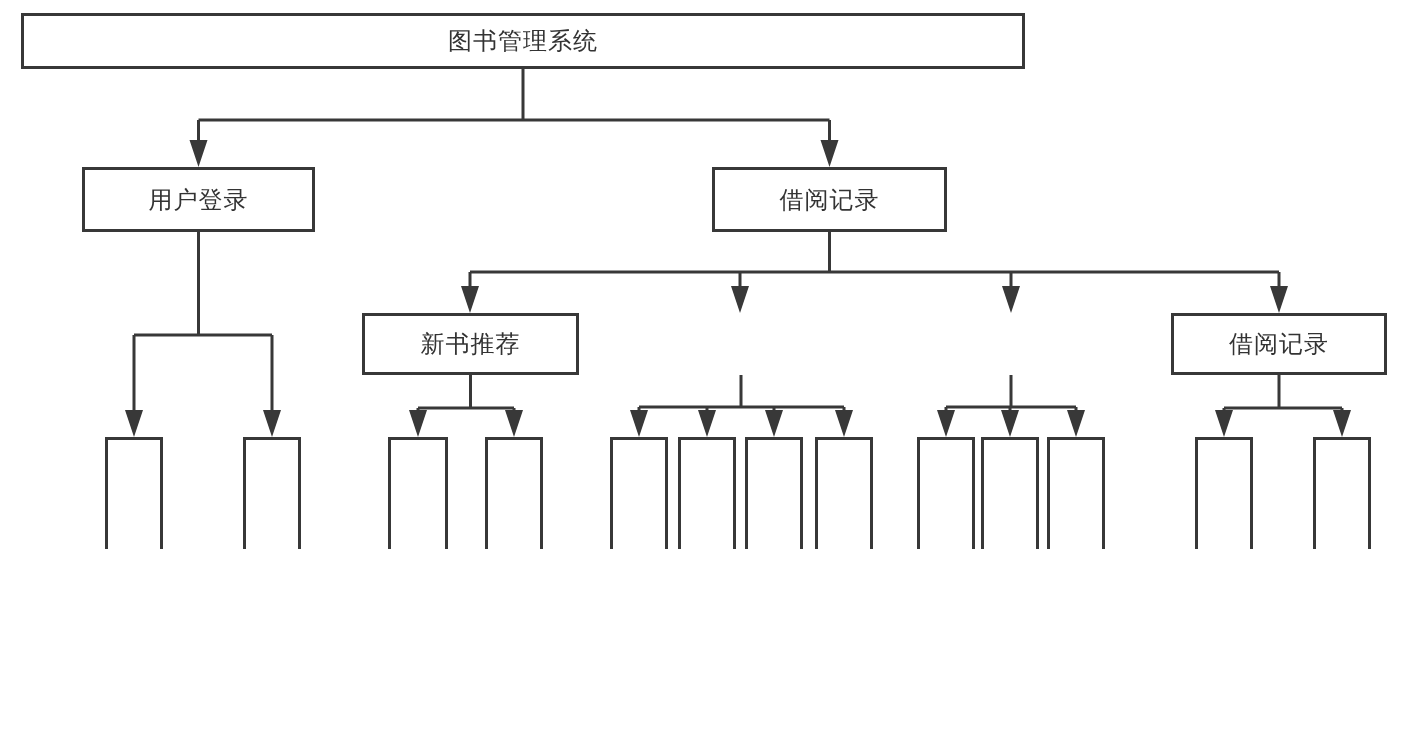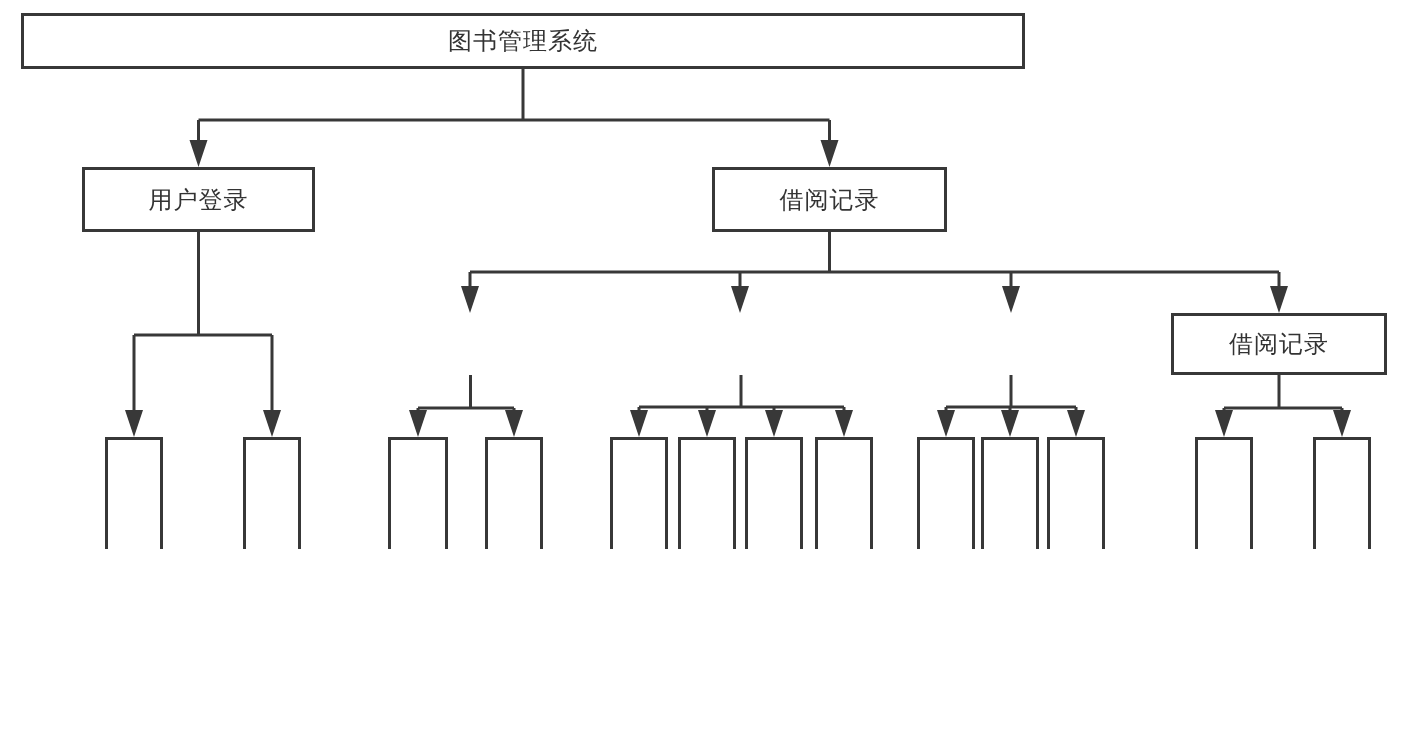--- a/index.html
+++ b/index.html
@@ -72,20 +72,23 @@
     <span>图书管理系统</span>
   </div>
 
   <div class="node" style="left:82px;top:167px;width:233px;height:65px">
     <span>用户登录</span>
   </div>
   <div class="node" style="left:712px;top:167px;width:235px;height:65px">
     <span>借阅记录</span>
   </div>
 
+  <div class="node" style="left:362px;top:313px;width:217px;height:62px">
+    <span>新书推荐</span>
+  </div>
   <div class="node" style="left:1171px;top:313px;width:216px;height:62px">
     <span>借阅记录</span>
   </div>
 
   <div class="leaf" style="left:105px;width:58px">
     <span class="vtext">用户登录</span>
   </div>
   <div class="leaf" style="left:243px;width:58px">
     <span class="vtext">注销登录</span>
   </div>

